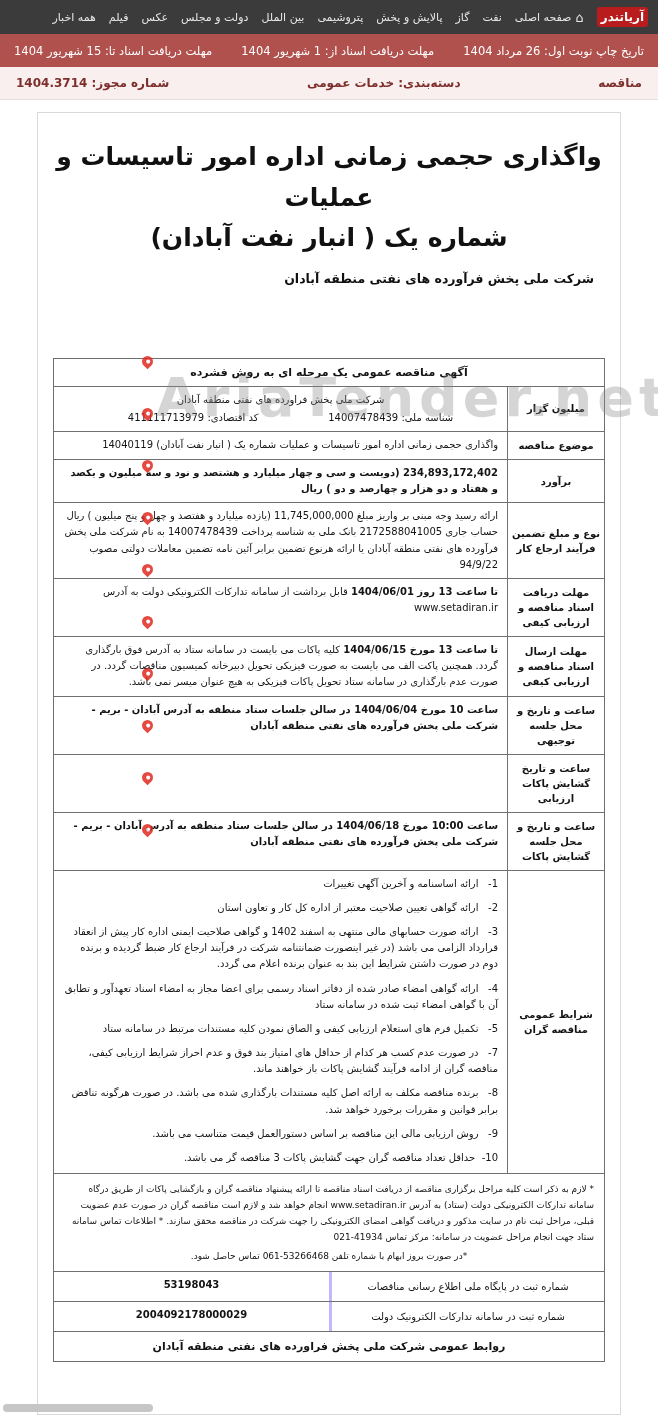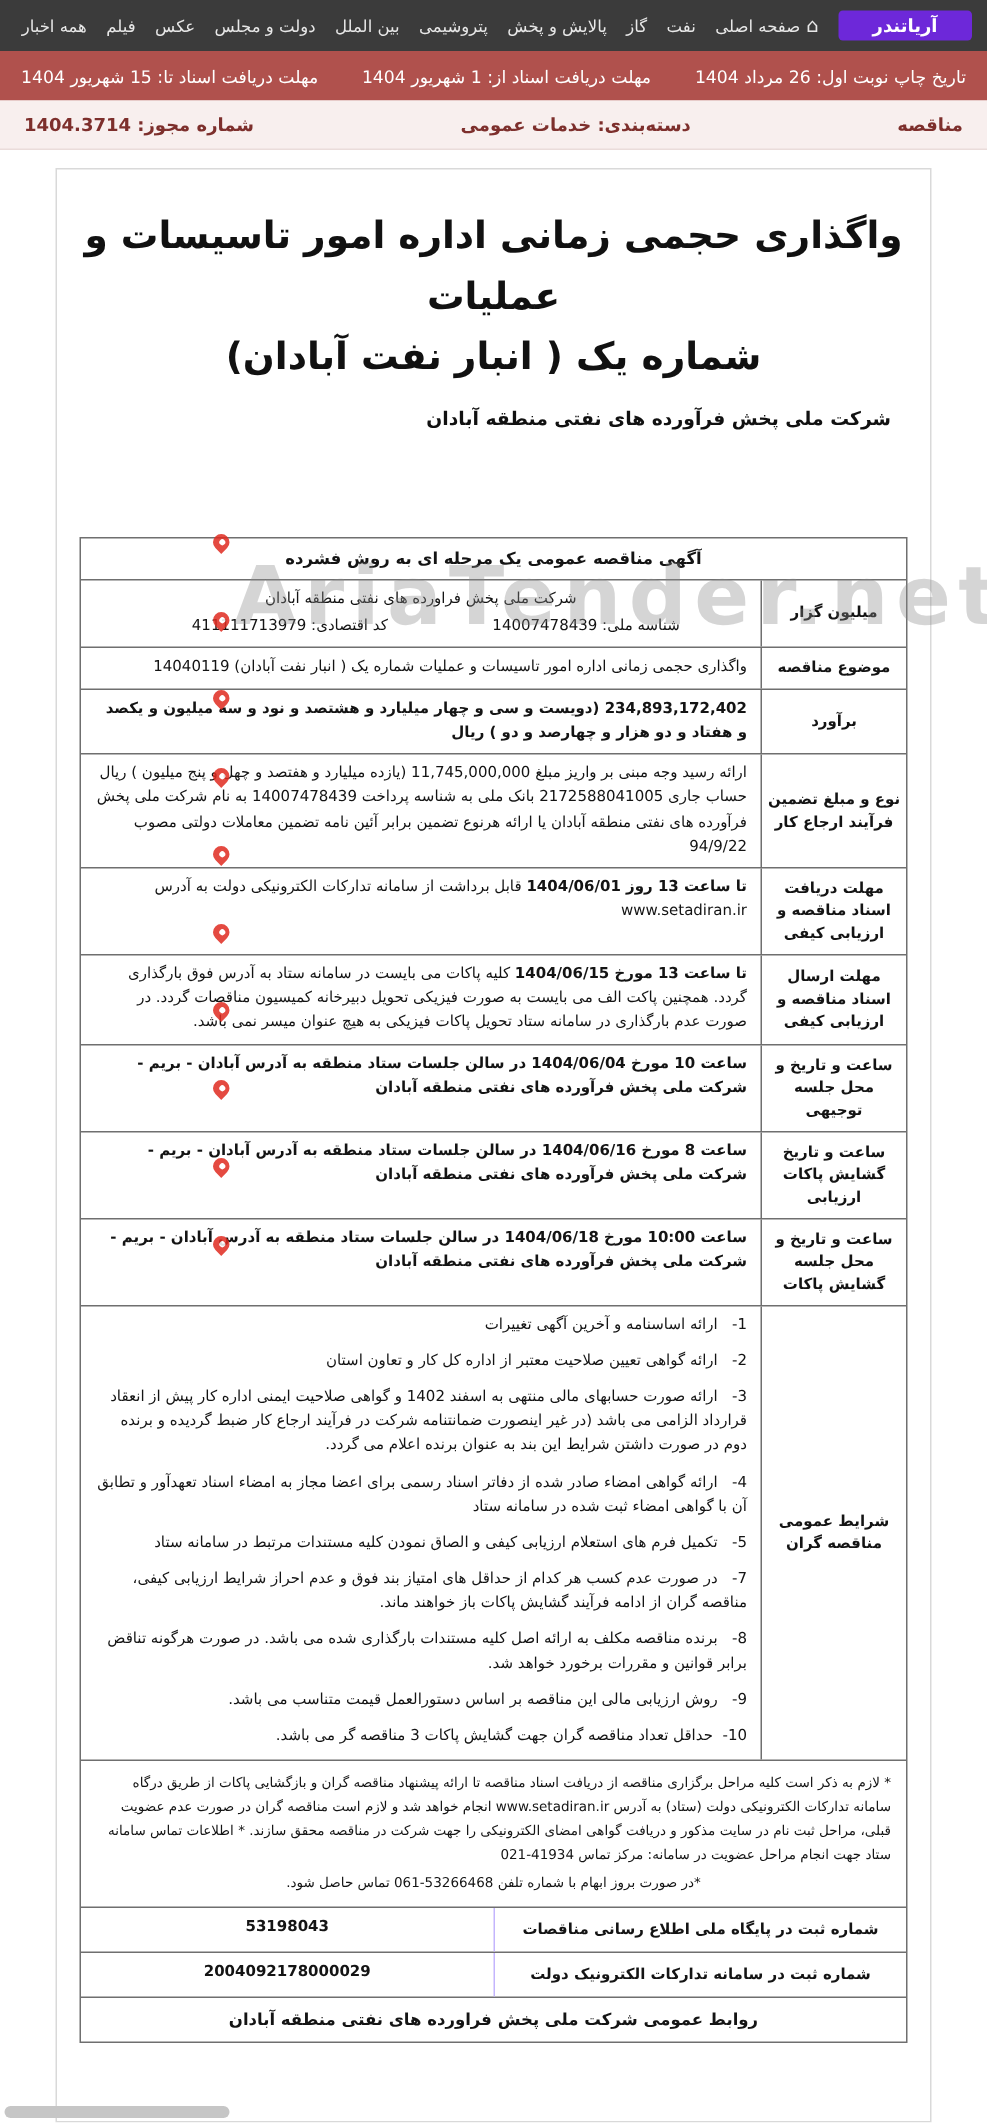--- a/index.html
+++ b/index.html
@@ -5,22 +5,22 @@
   *{box-sizing:border-box;margin:0;padding:0}
   html,body{width:658px}
   body{
     height:1415px;overflow:hidden;position:relative;
     direction:rtl;background:#ffffff;color:#222;
     font-family:"DejaVu Sans","Liberation Sans",sans-serif;
   }
   
   .navbar{height:34px;background:#3b3b3b;display:flex;align-items:center;gap:13px;
           padding:0 10px;font-size:11px;color:#e8e8e8}
-  .logo{background:#6d28d9;color:#fff;font-weight:bold;font-size:12px;
-        padding:4px 23px;border-radius:3px;line-height:1;cursor:pointer;white-space:nowrap}
+  .logo{background:#b91c1c;color:#fff;font-weight:bold;font-size:12px;
+        padding:4px 4px;border-radius:3px;line-height:1;cursor:pointer;white-space:nowrap}
   .nav-link{color:#e8e8e8;text-decoration:none;white-space:nowrap;cursor:pointer;
             display:flex;align-items:center;gap:4px}
   .home-ic{font-size:13px;line-height:1}
   
   .datebar{height:33px;background:#b0514d;color:#fff;display:flex;align-items:center;
            justify-content:space-between;padding:0 14px;font-size:11.5px}
   
   .infobar{height:33px;background:#f8efee;color:#7d2f2c;display:flex;align-items:center;
            justify-content:space-between;padding:0 16px;font-size:12px;font-weight:bold;
            border-bottom:1px solid #eadcda}
@@ -50,21 +50,21 @@
   .tlabel{flex:0 0 97px;border-left:1px solid #6f6f6f;font-weight:bold;text-align:center;
           padding:6px 3px;display:flex;align-items:center;justify-content:center;line-height:1.5}
   .tcontent{flex:1;padding:5px 9px;line-height:1.62;text-align:right}
   .center{text-align:center}
   .bold{font-weight:bold}
   .ids-line{display:flex;justify-content:space-around;padding:2px 10px 0 30px}
   .cond-item{margin-bottom:8px}
   .cond-item:last-child{margin-bottom:2px}
   .tnote{flex:1;padding:7px 10px;font-size:9px;line-height:1.78}
   .note2{text-align:center;margin-top:3px}
-  .tlabel50{flex:0 0 50%;border-left:1px solid #c4b5fd;font-weight:bold;text-align:center;
+  .tlabel50{flex:0 0 50%;border-left:3px solid #c4b5fd;font-weight:normal;text-align:center;
             padding:7px 4px;line-height:1.5}
   .tvalue50{flex:1;text-align:center;font-weight:bold;padding:7px 4px;direction:ltr}
   .tfooter{text-align:center;font-weight:bold;padding:8px;font-size:11px}
   .scrollbar{position:absolute;bottom:3px;left:3px;width:150px;height:8px;background:#c6c6c6;
              border-radius:4px;cursor:pointer}
 </style>
 </head>
 <body>
 
 <header class="navbar">
@@ -163,21 +163,20 @@
         </div>
       </div>
 
       <div class="trow">
         <div class="tlabel">ساعت و تاریخ و محل جلسه توجیهی</div>
         <div class="tcontent bold">ساعت 10 مورخ 1404/06/04 در سالن جلسات ستاد منطقه به آدرس آبادان - بریم - شرکت ملی پخش فرآورده های نفتی منطقه آبادان</div>
       </div>
 
       <div class="trow">
         <div class="tlabel">ساعت و تاریخ گشایش پاکات ارزیابی</div>
-        <div class="tcontent bold">ساعت 8 مورخ 1404/06/16 در سالن جلسات ستاد منطقه به آدرس آبادان - بریم - شرکت ملی پخش فرآورده های نفتی منطقه آبادان</div>
       </div>
 
       <div class="trow">
         <div class="tlabel">ساعت و تاریخ و محل جلسه گشایش پاکات</div>
         <div class="tcontent bold">ساعت 10:00 مورخ 1404/06/18 در سالن جلسات ستاد منطقه به آدرس آبادان - بریم - شرکت ملی پخش فرآورده های نفتی منطقه آبادان</div>
       </div>
 
       <div class="trow">
         <div class="tlabel">شرایط عمومی مناقصه گران</div>
         <div class="tcontent">

